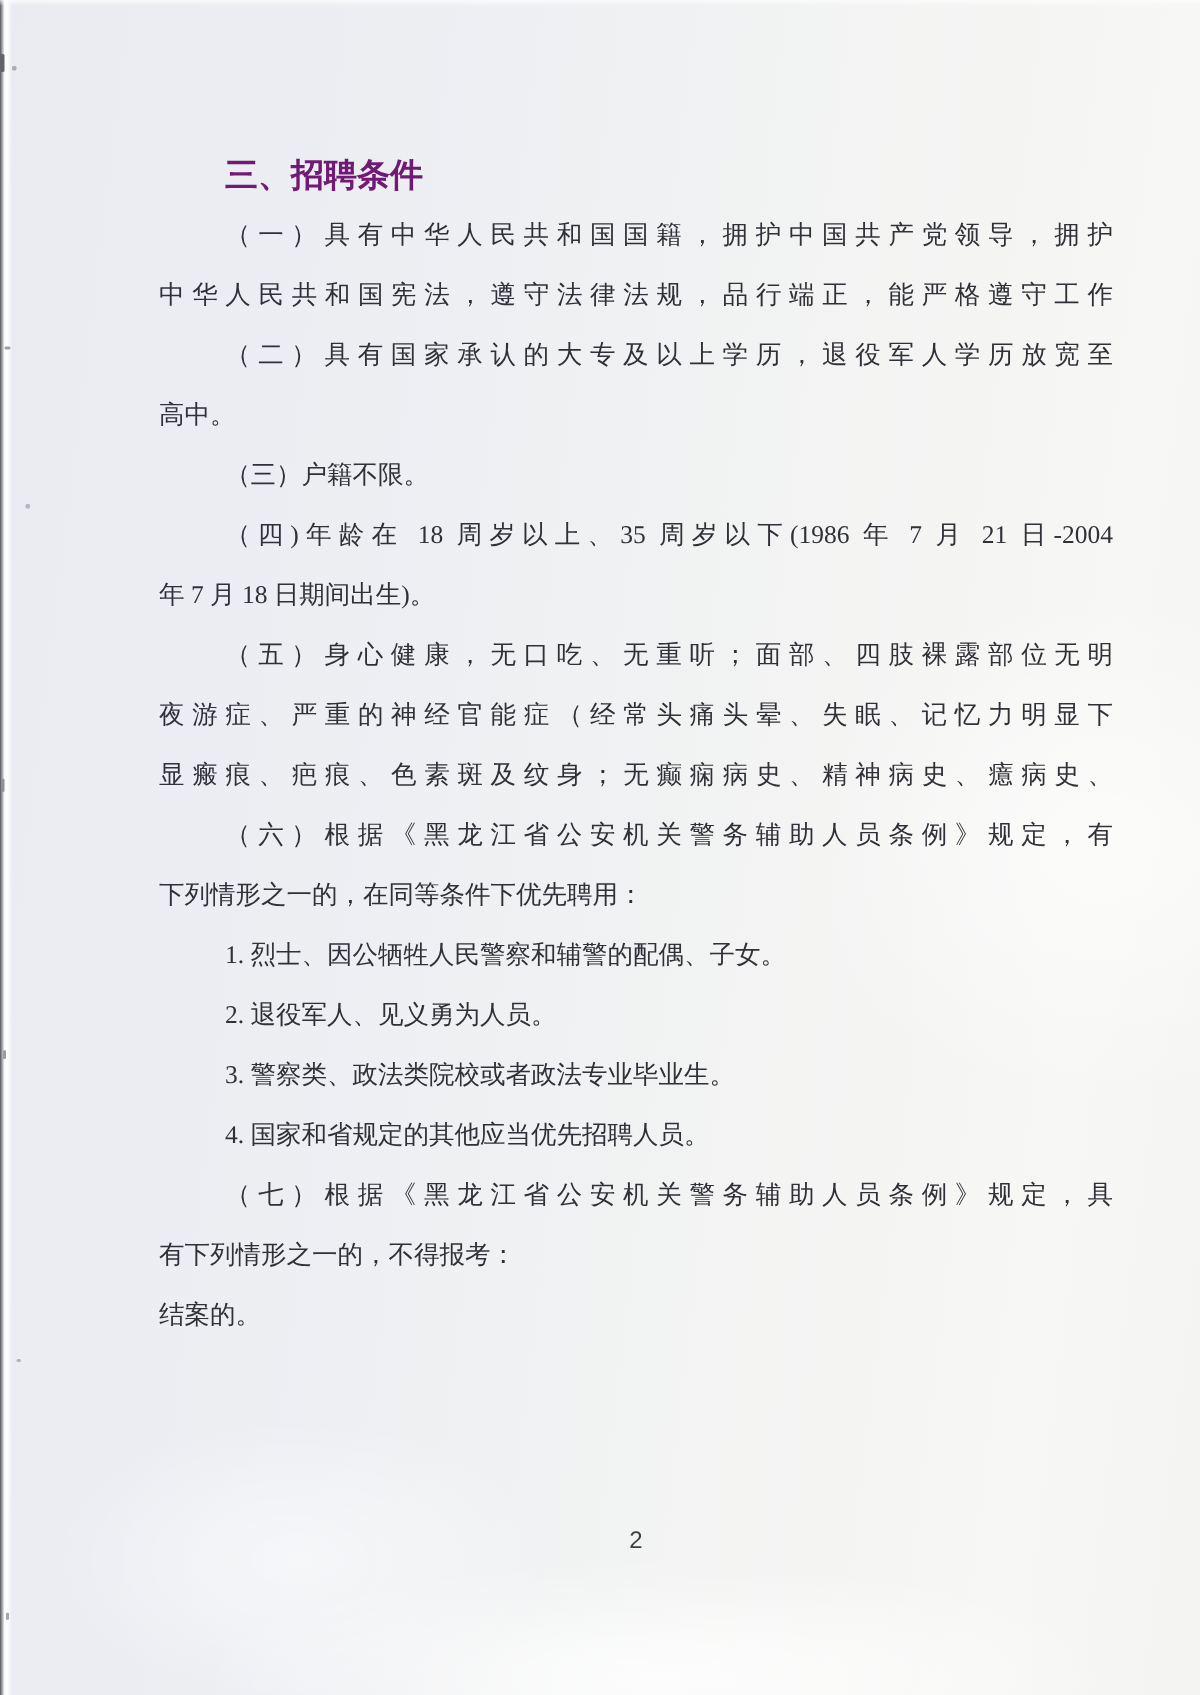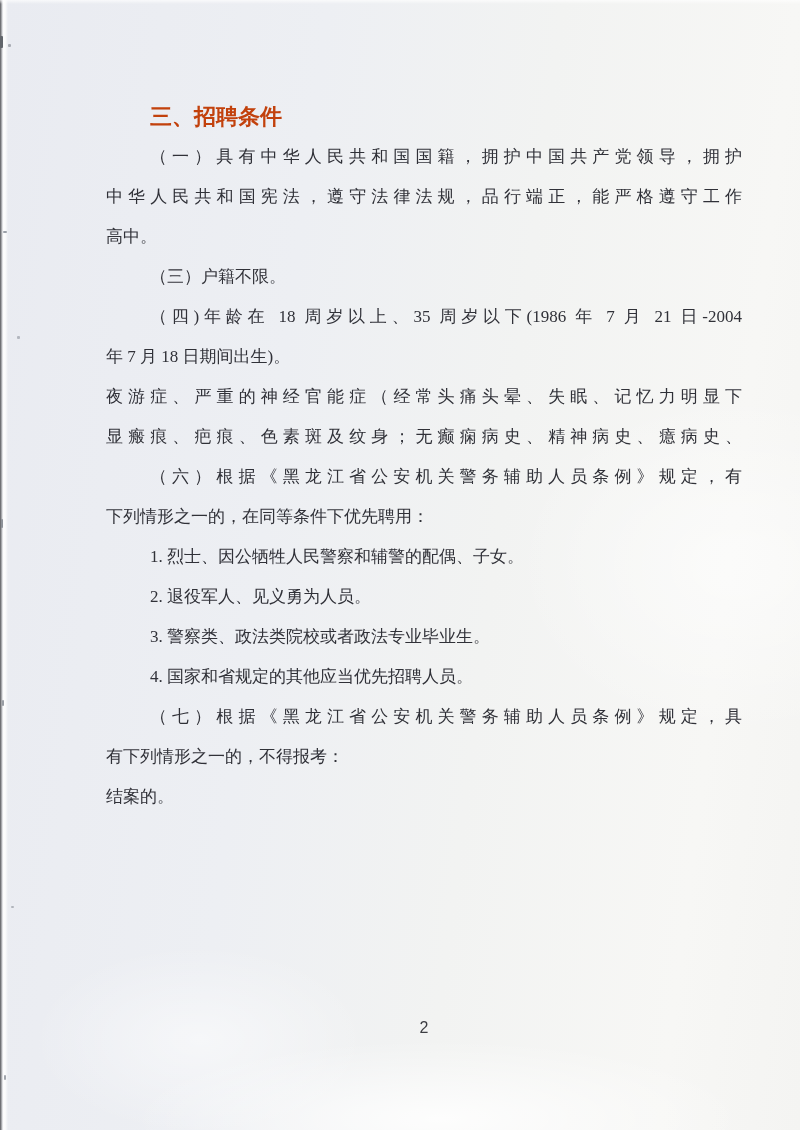--- a/index.html
+++ b/index.html
@@ -52,21 +52,21 @@
   .line.fill {
     white-space: normal;
     text-align: justify;
     text-align-last: justify;
     overflow: hidden;
   }
   .line.heading {
     font-family: Liberation Sans, sans-serif;
     font-weight: 700;
     font-size: 22px;
-    color: #c2410c;
+    color: #701a75;
   }
 
   .page-number {
     position: absolute; left: 106px; top: 1019px; width: 636px;
     text-align: center;
     font-size: 16px;
     color: #3c3d42;
     font-family: "Liberation Sans", "DejaVu Sans", sans-serif;
   }
 </style>
@@ -81,24 +81,26 @@
 <div class="speck s4"></div>
 <div class="speck s5"></div>
 <div class="speck s6"></div>
 <div class="speck s7"></div>
 <div class="speck s8"></div>
 
 <div class="doc-body">
     <div class="line indent heading">三、招聘条件</div>
     <div class="line indent fill">（一）具有中华人民共和国国籍，拥护中国共产党领导，拥护</div>
     <div class="line fill">中华人民共和国宪法，遵守法律法规，品行端正，能严格遵守工作</div>
+    <div class="line indent fill">（二）具有国家承认的大专及以上学历，退役军人学历放宽至</div>
     <div class="line">高中。</div>
     <div class="line indent">（三）户籍不限。</div>
     <div class="line indent fill">（四)年龄在 18 周岁以上、35 周岁以下(1986 年 7 月 21 日-2004</div>
     <div class="line">年 7 月 18 日期间出生)。</div>
+    <div class="line indent fill">（五）身心健康，无口吃、无重听；面部、四肢裸露部位无明</div>
     <div class="line fill">夜游症、严重的神经官能症（经常头痛头晕、失眠、记忆力明显下</div>
     <div class="line fill">显瘢痕、疤痕、色素斑及纹身；无癫痫病史、精神病史、癔病史、</div>
     <div class="line indent fill">（六）根据《黑龙江省公安机关警务辅助人员条例》规定，有</div>
     <div class="line">下列情形之一的，在同等条件下优先聘用：</div>
     <div class="line indent">1. 烈士、因公牺牲人民警察和辅警的配偶、子女。</div>
     <div class="line indent">2. 退役军人、见义勇为人员。</div>
     <div class="line indent">3. 警察类、政法类院校或者政法专业毕业生。</div>
     <div class="line indent">4. 国家和省规定的其他应当优先招聘人员。</div>
     <div class="line indent fill">（七）根据《黑龙江省公安机关警务辅助人员条例》规定，具</div>
     <div class="line">有下列情形之一的，不得报考：</div>

